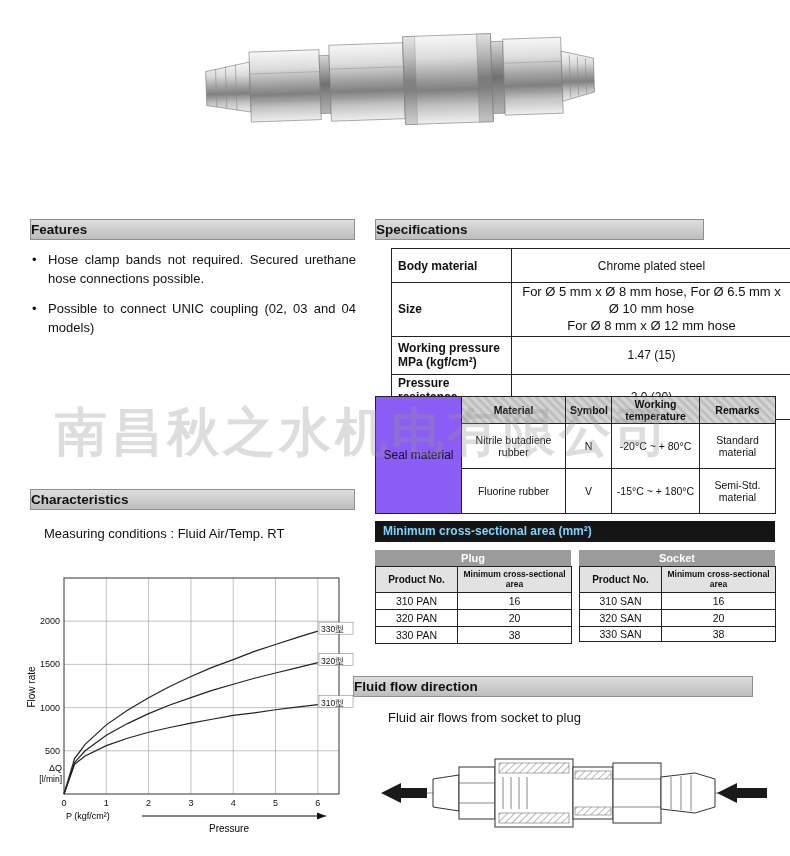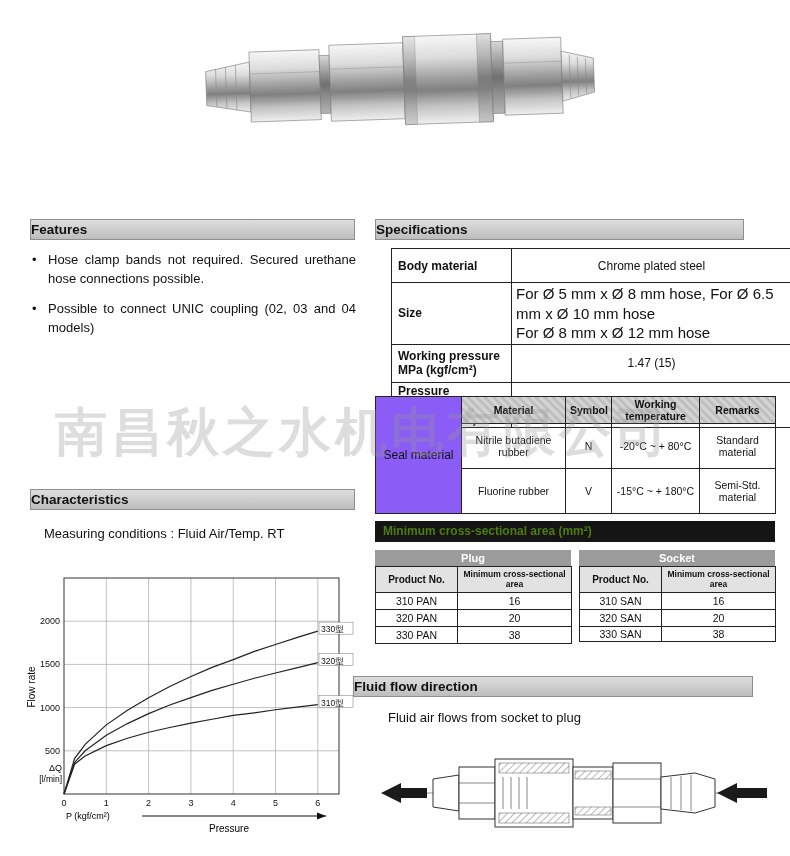--- a/index.html
+++ b/index.html
@@ -17,25 +17,25 @@
   }
   .bullets { font-size:13px; line-height:1.45; }
   .bullet { display:flex; margin-bottom:11px; text-align:justify; }
   .bullet .dot { width:16px; flex:0 0 16px; }
   .cond-text { font-size:13px; }
   table { border-collapse:collapse; table-layout:fixed; }
   td { border:1px solid #222; padding:1px 4px; vertical-align:middle; overflow:hidden; }
   .spec-table { width:400px; font-size:12px;margin-left:16px; }
   .spec-table .lbl { font-weight:bold; font-size:12px; padding-left:6px; }
   .spec-table .val { text-align:center; }
-  .small-lines { font-size:15px; line-height:1.3; text-align:left; }
+  .small-lines { font-size:13px; line-height:1.3; text-align:center; }
   .seal-table { width:400px; font-size:10.5px; text-align:center; }
   .seal-table .hatch { background:repeating-linear-gradient(45deg,#d4d4d4 0 3px,#bdbdbd 3px 6px); font-weight:bold; }
   .seal-table .rowlbl { font-weight:normal; font-size:12px; background:#8b5cf6; }
-  .black-bar { background:#151515; color:#4d7c0f; font-weight:bold; font-size:12px; line-height:21px; padding-left:8px; }
+  .black-bar { background:#151515; color:#7dd3fc; font-weight:bold; font-size:12px; line-height:21px; padding-left:8px; }
   .gray-bar { background:#9b9b9b; color:#fff; font-weight:bold; font-size:11px; line-height:16px; text-align:center; }
   .mini-table { width:196px; font-size:10.5px; text-align:center;border-radius:30px; }
   .mini-table .h { background:#e2e2e2; font-weight:bold; }
   .mini-table .h1 { font-size:10px; }
   .mini-table .h2 { font-size:8.5px; line-height:1.15; }
   .watermark {
     font-size:52px; font-weight:bold; color:rgba(150,150,150,0.32);
     letter-spacing:4px; white-space:nowrap; pointer-events:none; z-index:20;
   }
   svg text { font-family:"Liberation Sans","DejaVu Sans",sans-serif; }
@@ -140,21 +140,21 @@
     </g>
   <text transform="rotate(-90 11 135)" x="11" y="135" text-anchor="middle" font-size="10">Flow rate</text>
   <text x="38" y="219" text-anchor="end" font-size="9">ΔQ</text>
   <text x="38" y="230" text-anchor="end" font-size="8.5">[l/min]</text>
   <text x="42" y="267" font-size="9">P (kgf/cm²)</text>
   <line x1="118" y1="264" x2="302" y2="264" stroke="#111" stroke-width="1"></line>
   <polygon points="302,264 293,260.5 293,267.5" fill="#111"></polygon>
   <text x="205" y="280" text-anchor="middle" font-size="10">Pressure</text>
 </svg>
 
-<div class="abs sec-hdr" style="left:375px; top:219px; width:369px; height:21px;">Specifications</div>
+<div class="abs sec-hdr" style="left:375px; top:219px; width:329px; height:21px;">Specifications</div>
 
 <table class="abs spec-table" style="left:375px; top:248px;">
   <colgroup>
       <col style="width:120px">
       <col style="width:280px">
     </colgroup>
   <tbody>
       <tr style="height:34px">
     <td class="lbl">Body material</td>
     <td class="val">Chrome plated steel</td>

